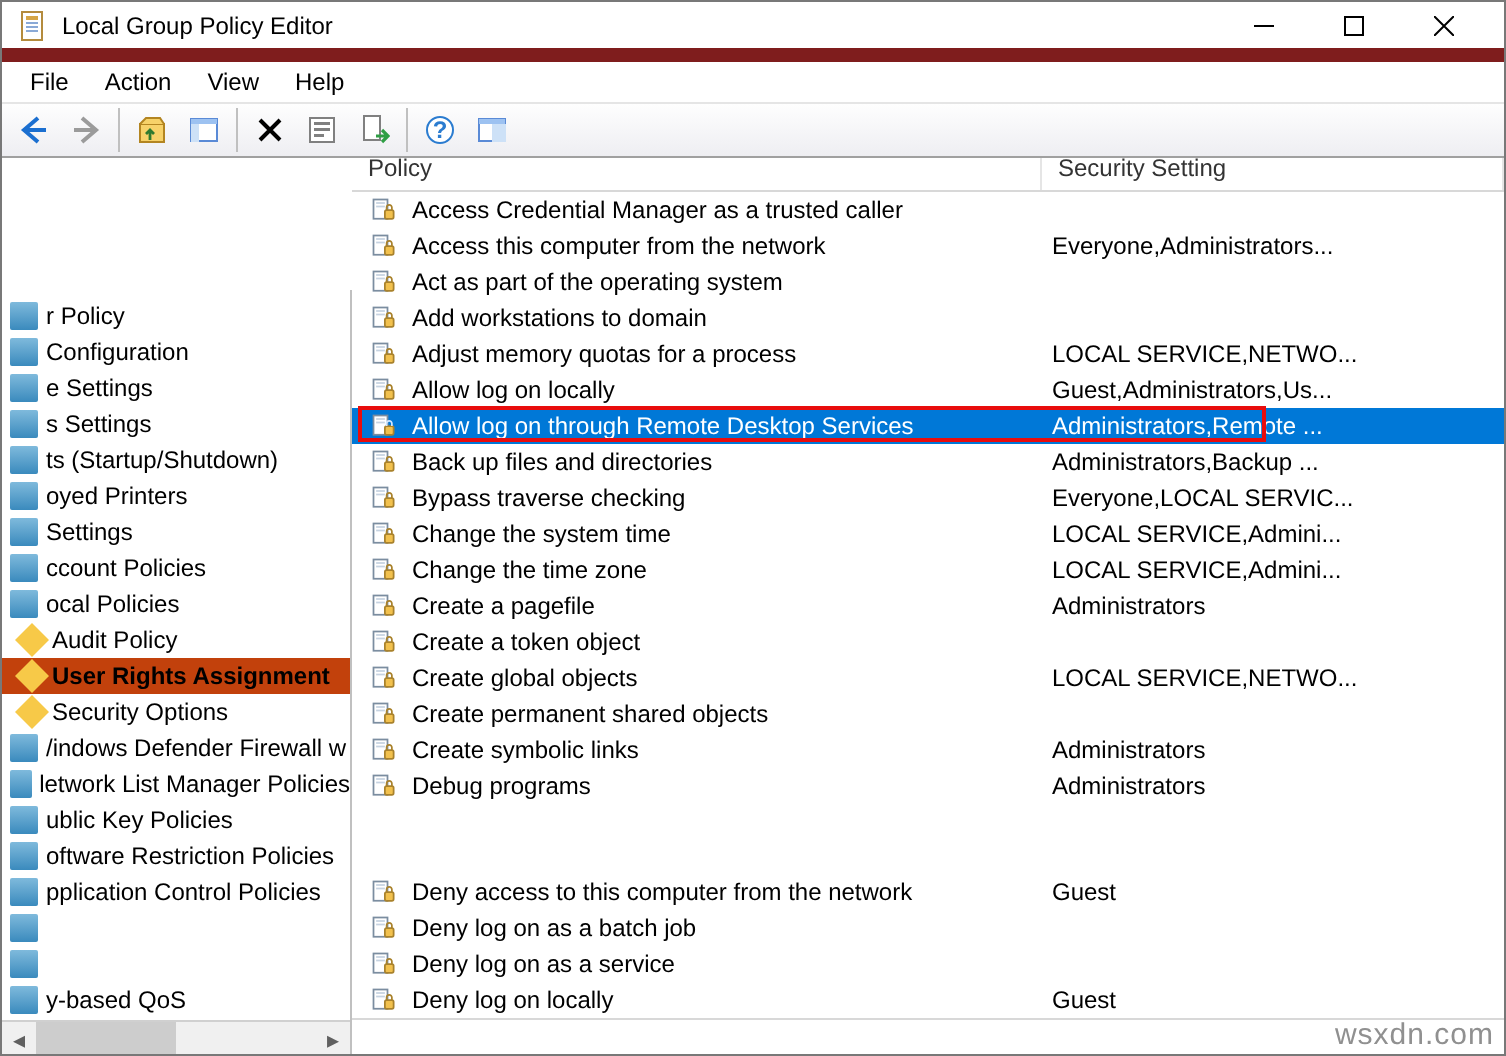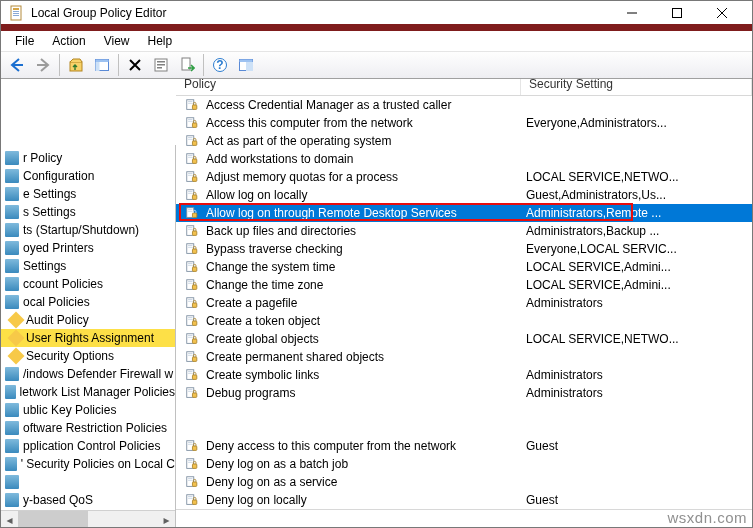--- a/index.html
+++ b/index.html
@@ -21,21 +21,21 @@
 .toolbar .sep { width: 1px; height: 22px; background: #c0c0c0; margin: 0 2px; }
 .tbtn { width: 24px; height: 24px; display: flex; align-items: center; justify-content: center; border: 1px solid transparent; }
 
 
 .main { flex: 1; display: flex; overflow: hidden; align-items: flex-end; }
 
 
 .tree { width: 175px; border-right: 1px solid #c0c0c0; overflow: hidden; position: relative; padding-top: 4px; }
 .tree-row { height: 18px; display: flex; align-items: center; padding-left: 4px; white-space: nowrap; gap: 4px; }
 .tree-row.indent { padding-left: 9px; }
-.tree-row.selected { background: #fde047; }
+.tree-row.selected { background: #c2410c; font-weight: bold; }
 .t-icon { width: 14px; height: 14px; display: inline-block; }
 .t-folder { background: linear-gradient(#7fbadc,#3a8abd); border-radius: 1px; }
 .t-yellow { background: #f7c948; width: 12px; height: 12px; transform: rotate(45deg); }
 .tree-hbar { position: absolute; bottom: 0; left: 0; right: 0; height: 17px; background: #f0f0f0; border-top: 1px solid #d0d0d0; }
 .hsb-track { position: absolute; left: 17px; right: 17px; top: 0; bottom: 0; }
 .hsb-thumb { position: absolute; left: 0; width: 70px; top: 0; bottom: 0; background: #cdcdcd; }
 .hsb-btn { position: absolute; top: 0; width: 17px; height: 17px; display:flex; align-items:center; justify-content:center; color:#606060;}
 .hsb-btn.left{left:0} .hsb-btn.right{right:0}
 
 
@@ -228,21 +228,20 @@
       <div class="tree-row">
         <span class="t-icon t-folder"></span>
         <span>oftware Restriction Policies</span>
       </div>
       <div class="tree-row">
         <span class="t-icon t-folder"></span>
         <span>pplication Control Policies</span>
       </div>
       <div class="tree-row">
         <span class="t-icon t-folder"></span>
-        <span>' Security Policies on Local C</span>
       </div>
       <div class="tree-row">
         <span class="t-icon t-folder"></span>
       </div>
       <div class="tree-row">
         <span class="t-icon t-folder"></span>
         <span>y-based QoS</span>
       </div>
       <div class="tree-row">
         <span class="t-icon t-folder"></span>

